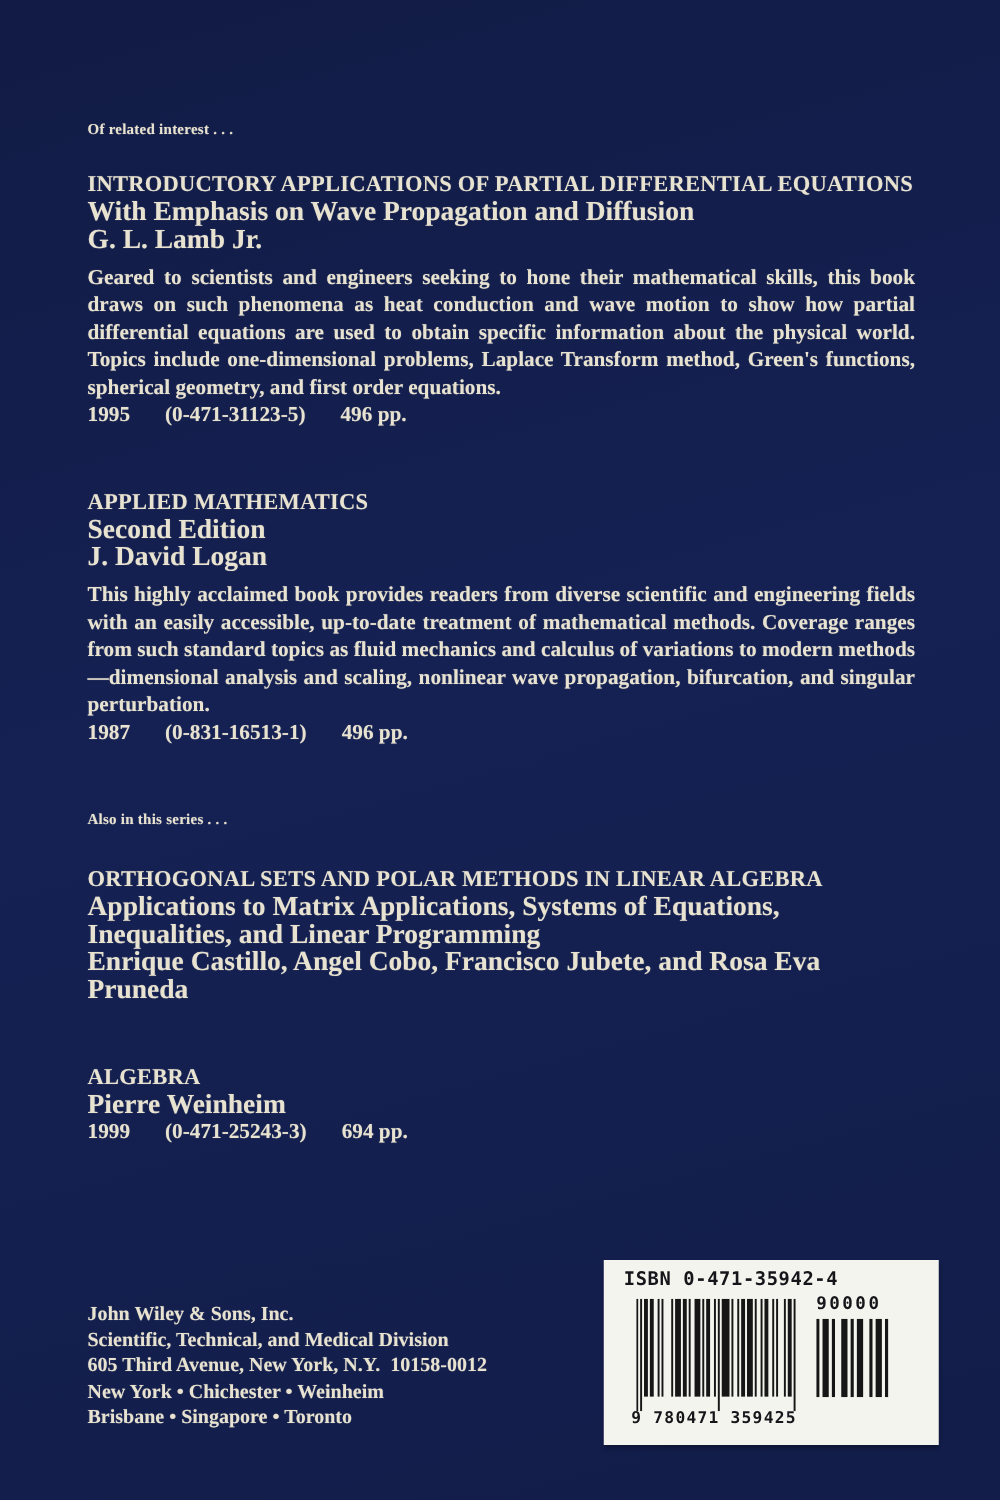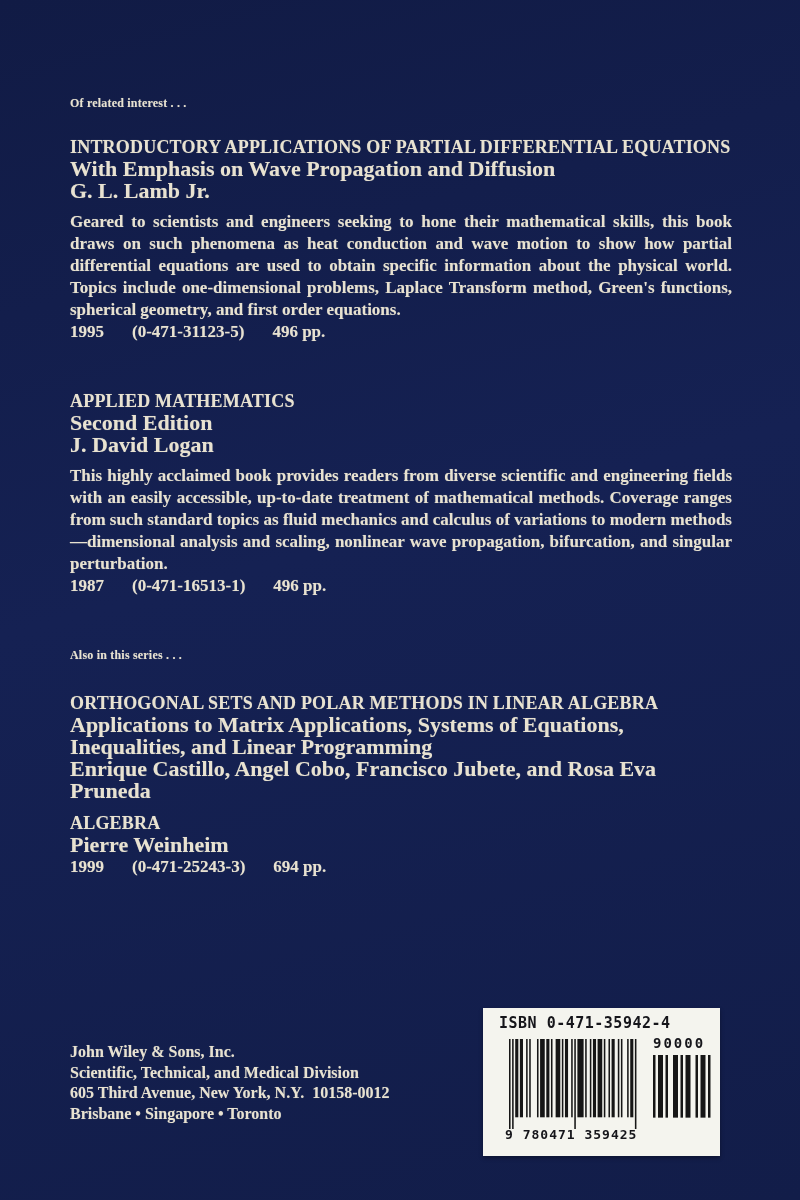--- a/index.html
+++ b/index.html
@@ -28,21 +28,21 @@
   .pub-line { font-size: 17px; line-height: 22px; }
   .pub-line .isbn  { margin-left: 28px; }
   .pub-line .pages { margin-left: 28px; }
 
   .publisher { font-size: 16px; line-height: 20.5px; }
   .publisher .imprint { font-size: 17px; letter-spacing: 0.3px; }
   .prewrap { white-space: pre-wrap; }
 
   .barcode-box {
     position: absolute; left: 483px; top: 1008px;
-    width: 237px; height: 148px;
+    width: 268px; height: 148px;
     background: #f4f4ee;
     color: #15151a;
     font-family: "DejaVu Sans Mono", monospace;
     font-weight: bold;
     text-shadow: none;
     box-shadow: 0 2px 4px rgba(0,0,0,0.35);
   }
   .bc-isbn {
     position: absolute; top: 6px; left: 16px;
     font-size: 15px; letter-spacing: 0.5px;
@@ -74,44 +74,45 @@
       <span class="year">1995</span><span class="isbn">(0-471-31123-5)</span><span class="pages">496 pp.</span>
     </div>
   </section>
 
   <section class="block" style="top:390px">
     <div class="book-title">APPLIED MATHEMATICS</div>
     <div class="book-subtitle">Second Edition</div>
     <div class="book-author">J. David Logan</div>
     <p class="book-desc">This highly acclaimed book provides readers from diverse scientific and engineering fields with an easily accessible, up-to-date treatment of mathematical methods. Coverage ranges from such standard topics as fluid mechanics and calculus of variations to modern methods—dimensional analysis and scaling, nonlinear wave propagation, bifurcation, and singular perturbation.</p>
     <div class="pub-line">
-      <span class="year">1987</span><span class="isbn">(0-471-16513-1)</span><span class="pages">496 pp.</span>
+      <span class="year">1987</span><span class="isbn">(0-831-16513-1)</span><span class="pages">496 pp.</span>
     </div>
   </section>
 
   <div class="block intro-line" style="top:645px">Also in this series . . .</div>
 
   <section class="block" style="top:692px">
     <div class="book-title">ORTHOGONAL SETS AND POLAR METHODS IN LINEAR ALGEBRA</div>
     <div class="book-subtitle">Applications to Matrix Applications, Systems of Equations, Inequalities, and Linear Programming</div>
     <div class="book-author">Enrique Castillo, Angel Cobo, Francisco Jubete, and Rosa Eva Pruneda</div>
   </section>
 
-  <section class="block" style="top:812px">
+  <section class="block" style="top:850px">
     <div class="book-title">ALGEBRA</div>
     <div class="book-author">Pierre Weinheim</div>
     <div class="pub-line">
       <span class="year">1999</span><span class="isbn">(0-471-25243-3)</span><span class="pages">694 pp.</span>
     </div>
   </section>
 
   <section class="block publisher" style="top:1042px">
     <div>John Wiley &amp; Sons, Inc.</div>
     <div>Scientific, Technical, and Medical Division</div>
     <div class="prewrap">605 Third Avenue, New York, N.Y.  10158-0012</div>
+    <div>New York • Chichester • Weinheim</div>
     <div>Brisbane • Singapore • Toronto</div>
   </section>
 
   <div class="barcode-box">
     <div class="bc-isbn">ISBN 0-471-35942-4</div>
     <div class="bc-sup-num">90000</div>
     <svg class="bc-main-svg" width="129" height="90" viewBox="0 0 129 90" id="bc-main">
         <rect x="0.00" y="0" width="1.55" height="90" fill="#161616"></rect>
         <rect x="3.11" y="0" width="1.55" height="90" fill="#161616"></rect>
         <rect x="6.22" y="0" width="3.11" height="78.3" fill="#161616"></rect>

